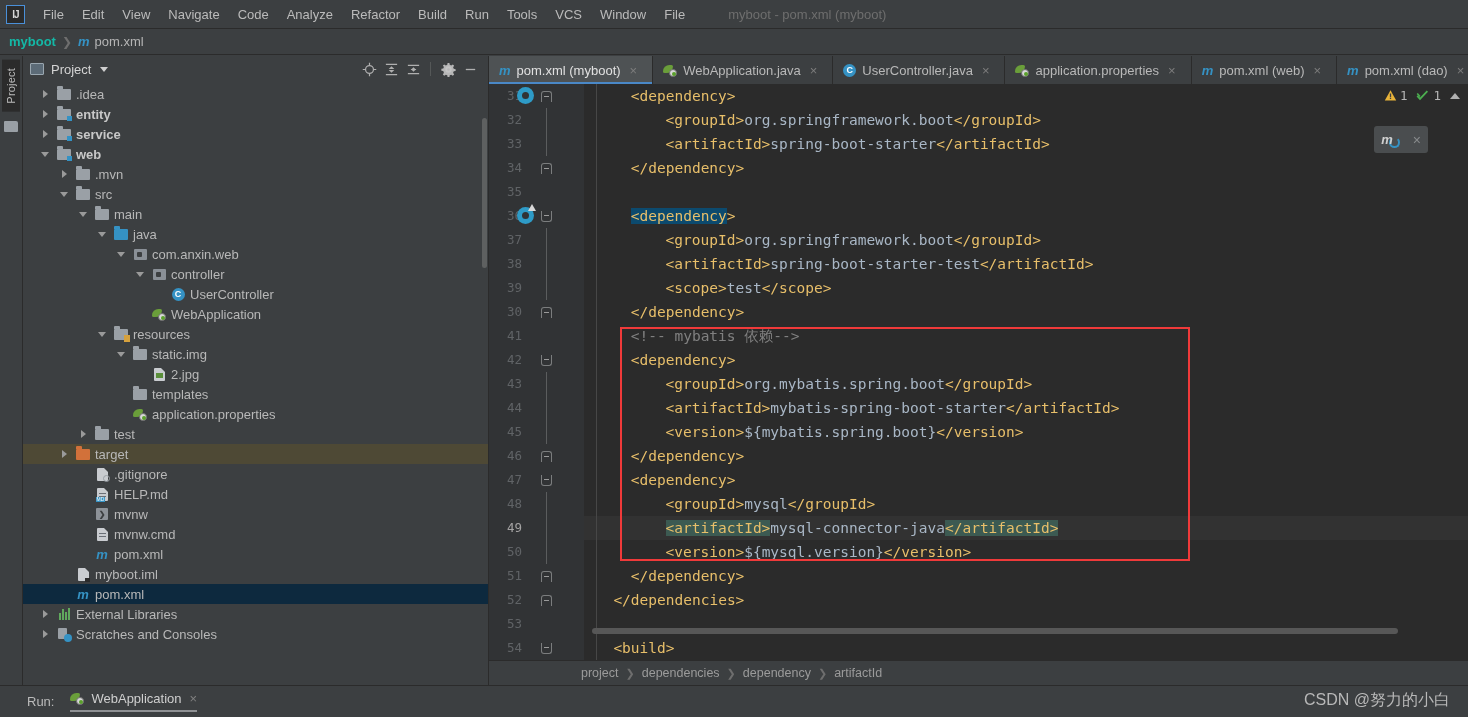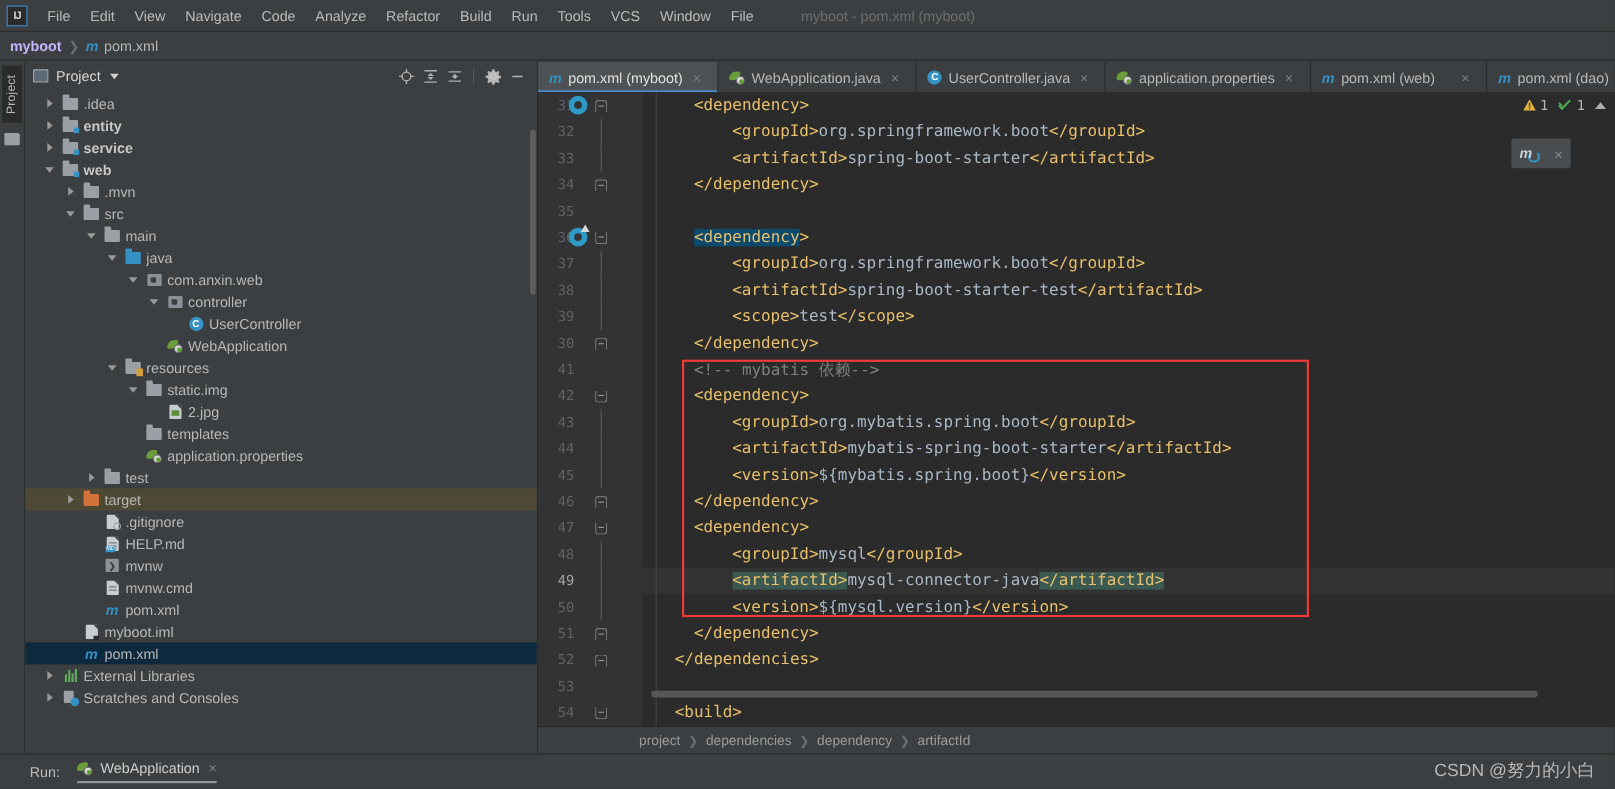--- a/index.html
+++ b/index.html
@@ -25,21 +25,21 @@
   .menu-item {
     color: #bbbbbb; font-size: 13px; padding: 3px 9px; cursor: default; white-space: nowrap;
   }
   .win-title { color: #6e6e6e; font-size: 13px; margin-left: 34px; white-space: nowrap; }
 
   
   .navbar {
     height: 26px; background: #3c3f41; display: flex; align-items: center;
     padding-left: 9px; border-bottom: 1px solid #2b2b2b;
   }
-  .nav-proj { color: #c4b5fd; font-size: 13px; font-weight: bold; }
+  .nav-proj { color: #14b8a6; font-size: 13px; font-weight: bold; }
   .nav-sep { color: #6e6e6e; font-size: 12px; margin: 0 6px; }
   .nav-micon { color: #3592c4; font-size: 13px; font-weight: bold; font-style: italic; margin-right: 5px; }
   .nav-file { color: #b5b5b5; font-size: 13px; }
 
   
   .bodyrow { position: absolute; top: 56px; left: 0; right: 0; bottom: 32px; display: flex; }
 
   
   .stripe {
     width: 23px; background: #3c3f41; border-right: 1px solid #2b2b2b;
@@ -551,21 +551,21 @@
                 <span class="dot"></span>
               </span>
             </span>
             <span style="margin-right: 9px;">application.properties</span>
             <span class="tx">×</span>
           </div>
           <div class="tab">
             <span class="ti">
               <span class="m-icon">m</span>
             </span>
-            <span style="margin-right: 24px;">pom.xml (web)</span>
+            <span style="margin-right: 9px;">pom.xml (web)</span>
             <span class="tx">×</span>
           </div>
           <div class="tab">
             <span class="ti">
               <span class="m-icon">m</span>
             </span>
             <span style="margin-right: 9px;">pom.xml (dao)</span>
             <span class="tx">×</span>
           </div>
         </div>

